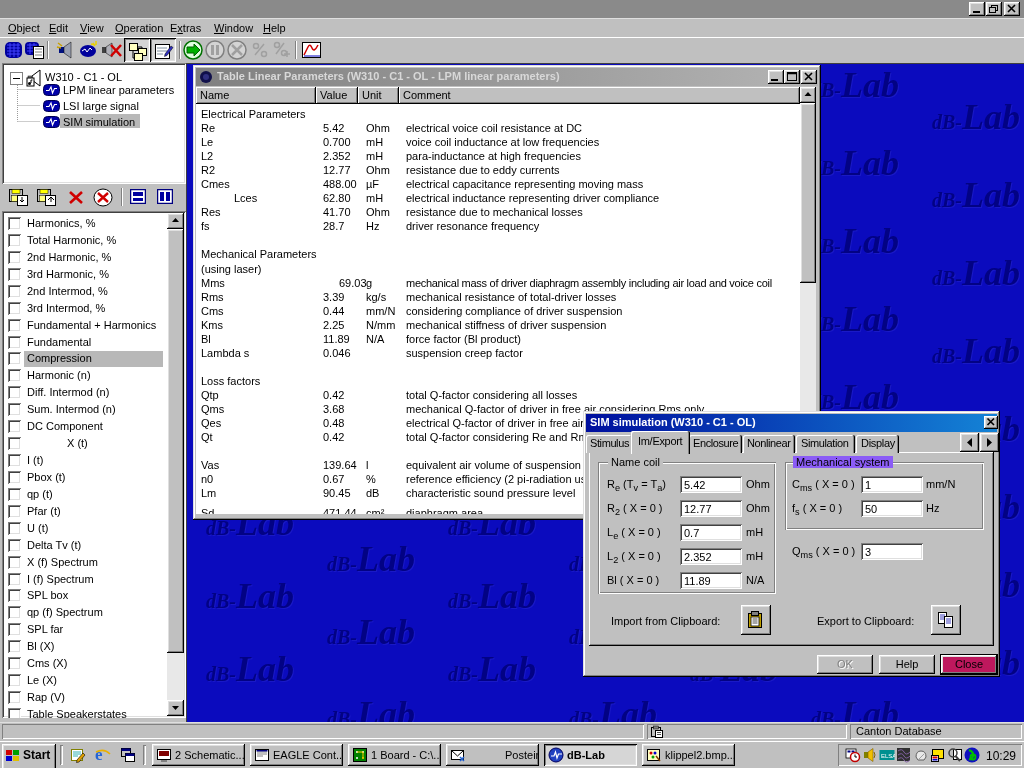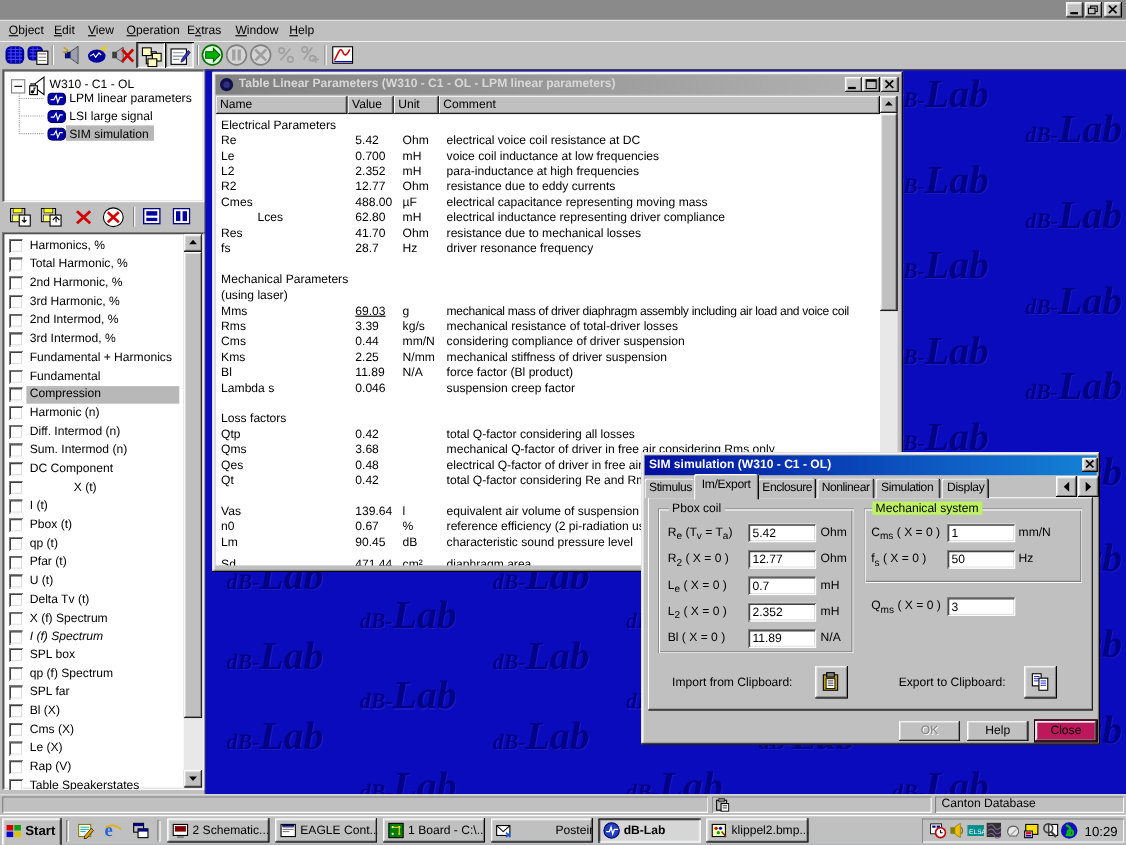--- a/index.html
+++ b/index.html
@@ -237,21 +237,21 @@
     <span class="abs" style="left:25px;top:277px;">qp (t)</span>
 <div class="abs" style="left:6px;top:294px;width:13px;height:13px;background:#fff;box-shadow:inset 1px 1px 0 #808080, inset -1px -1px 0 #fff, inset 2px 2px 0 #404040, inset -2px -2px 0 #dfdfdf;"></div>
     <span class="abs" style="left:25px;top:294px;">Pfar (t)</span>
 <div class="abs" style="left:6px;top:311px;width:13px;height:13px;background:#fff;box-shadow:inset 1px 1px 0 #808080, inset -1px -1px 0 #fff, inset 2px 2px 0 #404040, inset -2px -2px 0 #dfdfdf;"></div>
     <span class="abs" style="left:25px;top:311px;">U (t)</span>
 <div class="abs" style="left:6px;top:328px;width:13px;height:13px;background:#fff;box-shadow:inset 1px 1px 0 #808080, inset -1px -1px 0 #fff, inset 2px 2px 0 #404040, inset -2px -2px 0 #dfdfdf;"></div>
     <span class="abs" style="left:25px;top:328px;">Delta Tv (t)</span>
 <div class="abs" style="left:6px;top:345px;width:13px;height:13px;background:#fff;box-shadow:inset 1px 1px 0 #808080, inset -1px -1px 0 #fff, inset 2px 2px 0 #404040, inset -2px -2px 0 #dfdfdf;"></div>
     <span class="abs" style="left:25px;top:345px;">X (f) Spectrum</span>
 <div class="abs" style="left:6px;top:362px;width:13px;height:13px;background:#fff;box-shadow:inset 1px 1px 0 #808080, inset -1px -1px 0 #fff, inset 2px 2px 0 #404040, inset -2px -2px 0 #dfdfdf;"></div>
-    <span class="abs" style="left:25px;top:362px;font-style:italic;">I (f) Spectrum</span>
+    <span class="abs" style="left:25px;top:362px;">I (f) Spectrum</span>
 <div class="abs" style="left:6px;top:378px;width:13px;height:13px;background:#fff;box-shadow:inset 1px 1px 0 #808080, inset -1px -1px 0 #fff, inset 2px 2px 0 #404040, inset -2px -2px 0 #dfdfdf;"></div>
     <span class="abs" style="left:25px;top:378px;">SPL box</span>
 <div class="abs" style="left:6px;top:395px;width:13px;height:13px;background:#fff;box-shadow:inset 1px 1px 0 #808080, inset -1px -1px 0 #fff, inset 2px 2px 0 #404040, inset -2px -2px 0 #dfdfdf;"></div>
     <span class="abs" style="left:25px;top:395px;">qp (f) Spectrum</span>
 <div class="abs" style="left:6px;top:412px;width:13px;height:13px;background:#fff;box-shadow:inset 1px 1px 0 #808080, inset -1px -1px 0 #fff, inset 2px 2px 0 #404040, inset -2px -2px 0 #dfdfdf;"></div>
     <span class="abs" style="left:25px;top:412px;">SPL far</span>
 <div class="abs" style="left:6px;top:429px;width:13px;height:13px;background:#fff;box-shadow:inset 1px 1px 0 #808080, inset -1px -1px 0 #fff, inset 2px 2px 0 #404040, inset -2px -2px 0 #dfdfdf;"></div>
     <span class="abs" style="left:25px;top:429px;">Bl (X)</span>
 <div class="abs" style="left:6px;top:446px;width:13px;height:13px;background:#fff;box-shadow:inset 1px 1px 0 #808080, inset -1px -1px 0 #fff, inset 2px 2px 0 #404040, inset -2px -2px 0 #dfdfdf;"></div>
     <span class="abs" style="left:25px;top:446px;">Cms (X)</span>
@@ -420,21 +420,21 @@
         <span class="abs" style="left:210px;">driver resonance frequency</span>
       </div>
 <div class="abs" style="left:0;top:159px;width:603px;height:14px;white-space:nowrap;">
         <span class="abs" style="left:5px;">(using laser)</span>
       </div>
 <div class="abs" style="left:0;top:144px;width:603px;height:14px;white-space:nowrap;">
         <span class="abs" style="left:5px;">Mechanical Parameters</span>
       </div>
 <div class="abs" style="left:0;top:173px;width:603px;height:14px;white-space:nowrap;">
         <span class="abs" style="left:5px;">Mms</span>
-        <span class="abs" style="left:127px;text-decoration:underline;">69.03</span>
+        <span class="abs" style="left:143px;">69.03</span>
         <span class="abs" style="left:170px;">g</span>
         <span class="abs" style="left:210px;letter-spacing:-0.28px;">mechanical mass of driver diaphragm assembly including air load and voice coil</span>
       </div>
 <div class="abs" style="left:0;top:187px;width:603px;height:14px;white-space:nowrap;">
         <span class="abs" style="left:5px;">Rms</span>
         <span class="abs" style="left:127px;">3.39</span>
         <span class="abs" style="left:170px;">kg/s</span>
         <span class="abs" style="left:210px;">mechanical resistance of  total-driver losses</span>
       </div>
 <div class="abs" style="left:0;top:201px;width:603px;height:14px;white-space:nowrap;">
@@ -547,23 +547,23 @@
 <div class="abs" style="left:273px;top:24px;width:43px;height:18px;background:#c0c0c0;box-shadow:inset -1px 0 0 #000, inset 1px 1px 0 #fff, inset -2px 0 0 #808080;border-top-left-radius:2px;border-top-right-radius:2px;">
         <span style="position:absolute;left:5px;top:2px;letter-spacing:-0.3px;">Display</span>
       </div>
 <div class="abs btn" style="left:377px;top:22px;width:19px;height:19px;"><svg width="19" height="19">
           <path d="M7 9.5 L12 5 V14 Z" fill="#000"></path>
         </svg></div>
 <div class="abs btn" style="left:397px;top:22px;width:19px;height:19px;"><svg width="19" height="19">
           <path d="M12 9.5 L7 5 V14 Z" fill="#000"></path>
         </svg></div>
 <div class="abs" style="left:15px;top:51px;width:178px;height:132px;box-shadow:inset 1px 1px 0 #808080, inset -1px -1px 0 #fff, inset 2px 2px 0 #fff, inset -2px -2px 0 #808080;"></div>
-<span class="abs" style="left:25px;top:45px;background:#c0c0c0;padding:0 3px;">Pbox coil</span>
+<span class="abs" style="left:25px;top:45px;background:#c0c0c0;padding:0 3px;">Name coil</span>
 <div class="abs" style="left:202px;top:51px;width:199px;height:68px;box-shadow:inset 1px 1px 0 #808080, inset -1px -1px 0 #fff, inset 2px 2px 0 #fff, inset -2px -2px 0 #808080;"></div>
-<span class="abs" style="left:210px;top:45px;background:#bef264;padding:0 3px;">Mechanical system</span>
+<span class="abs" style="left:210px;top:45px;background:#8b5cf6;padding:0 3px;">Mechanical system</span>
 <span class="abs" style="left:24px;top:67px;white-space:nowrap;">R<sub>e</sub> (T<sub>v</sub> = T<sub>a</sub>)</span>
 <div class="abs field" style="left:97px;top:65px;width:62px;height:17px;">
         <span style="position:absolute;left:4px;top:3px;">5.42</span>
       </div>
 <span class="abs" style="left:163px;top:67px;">Ohm</span>
 <span class="abs" style="left:24px;top:91px;white-space:nowrap;">R<sub>2</sub> ( X = 0 )</span>
 <div class="abs field" style="left:97px;top:89px;width:62px;height:17px;">
         <span style="position:absolute;left:4px;top:3px;">12.77</span>
       </div>
 <span class="abs" style="left:163px;top:91px;">Ohm</span>

